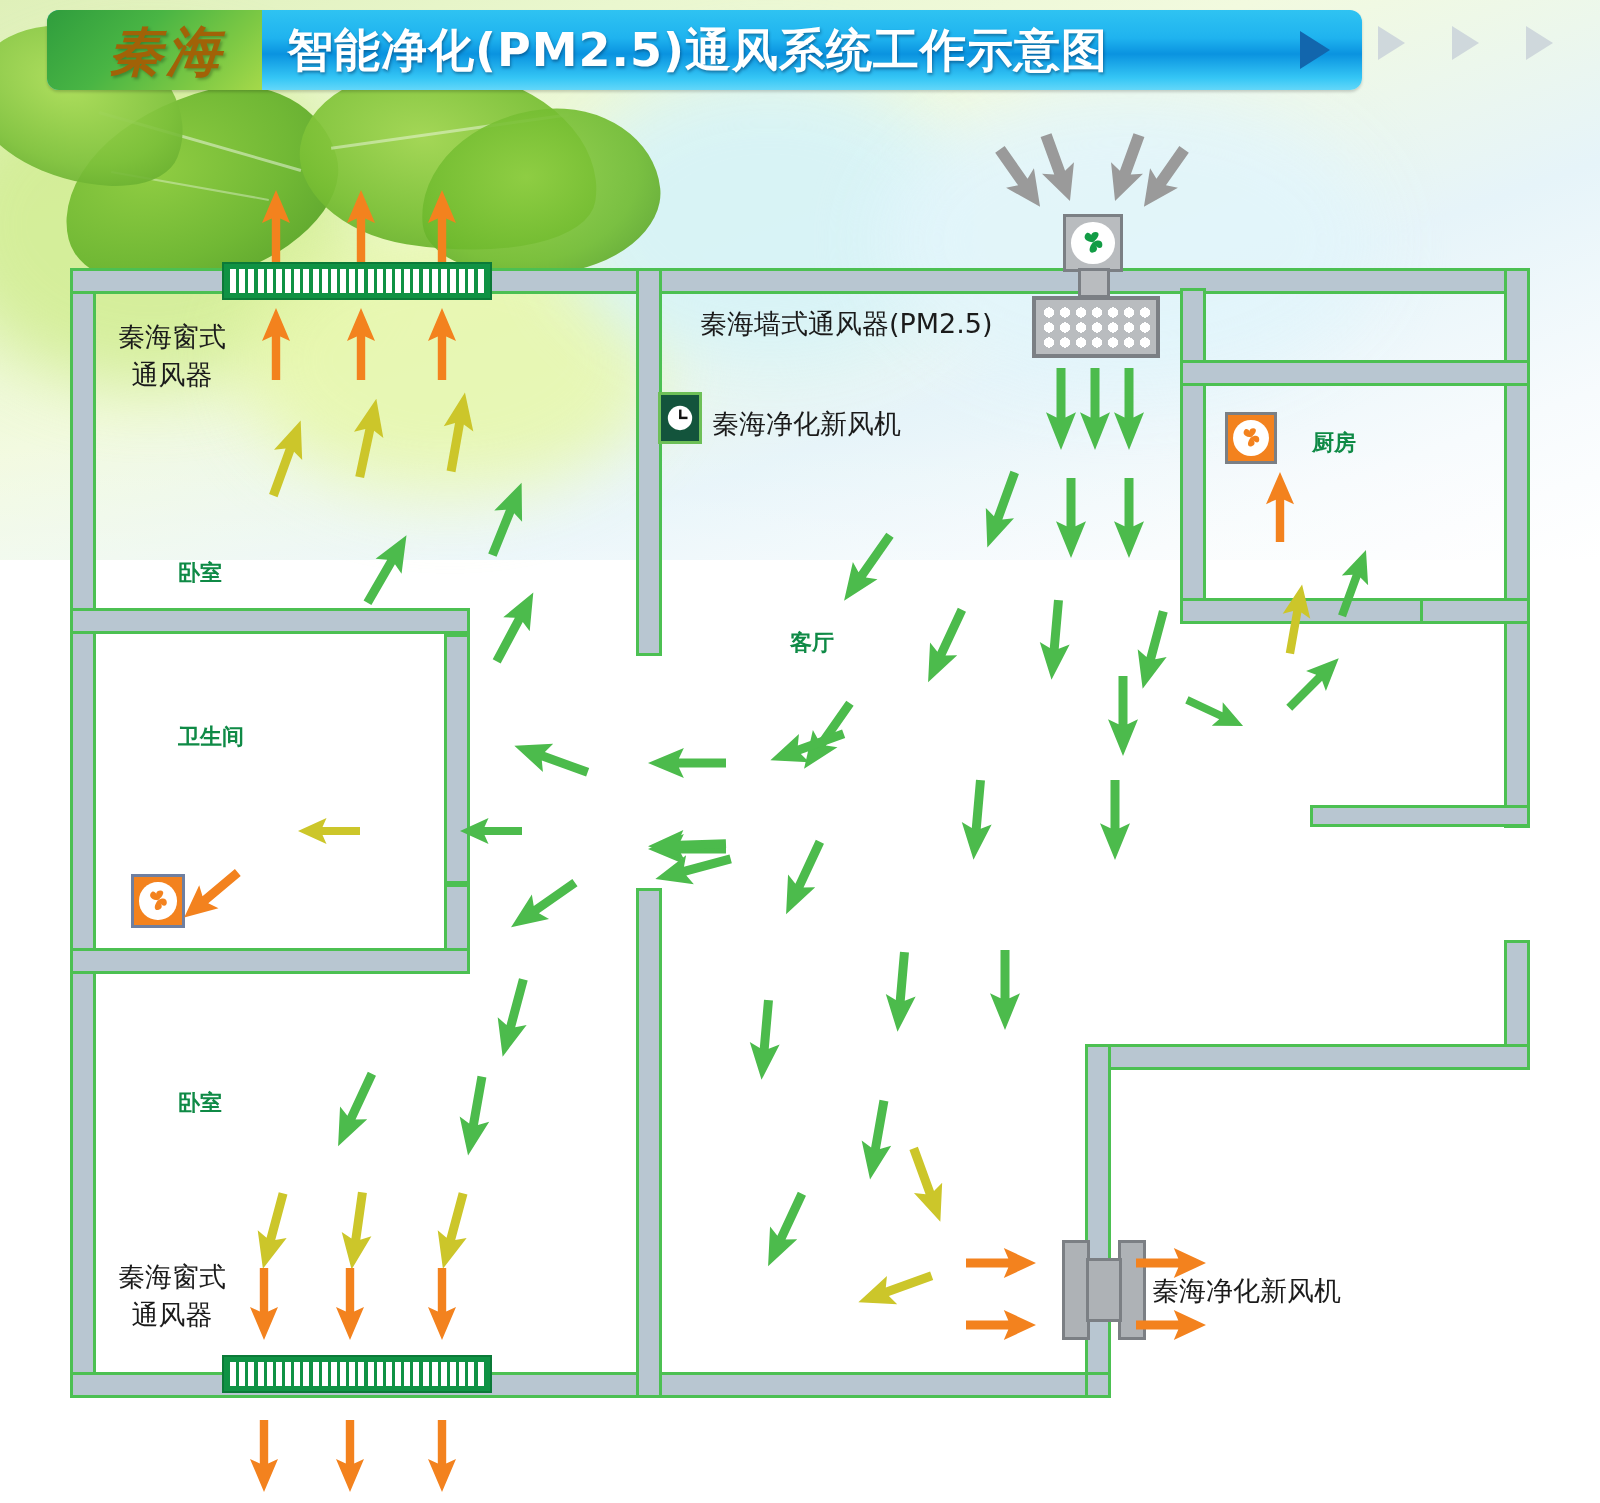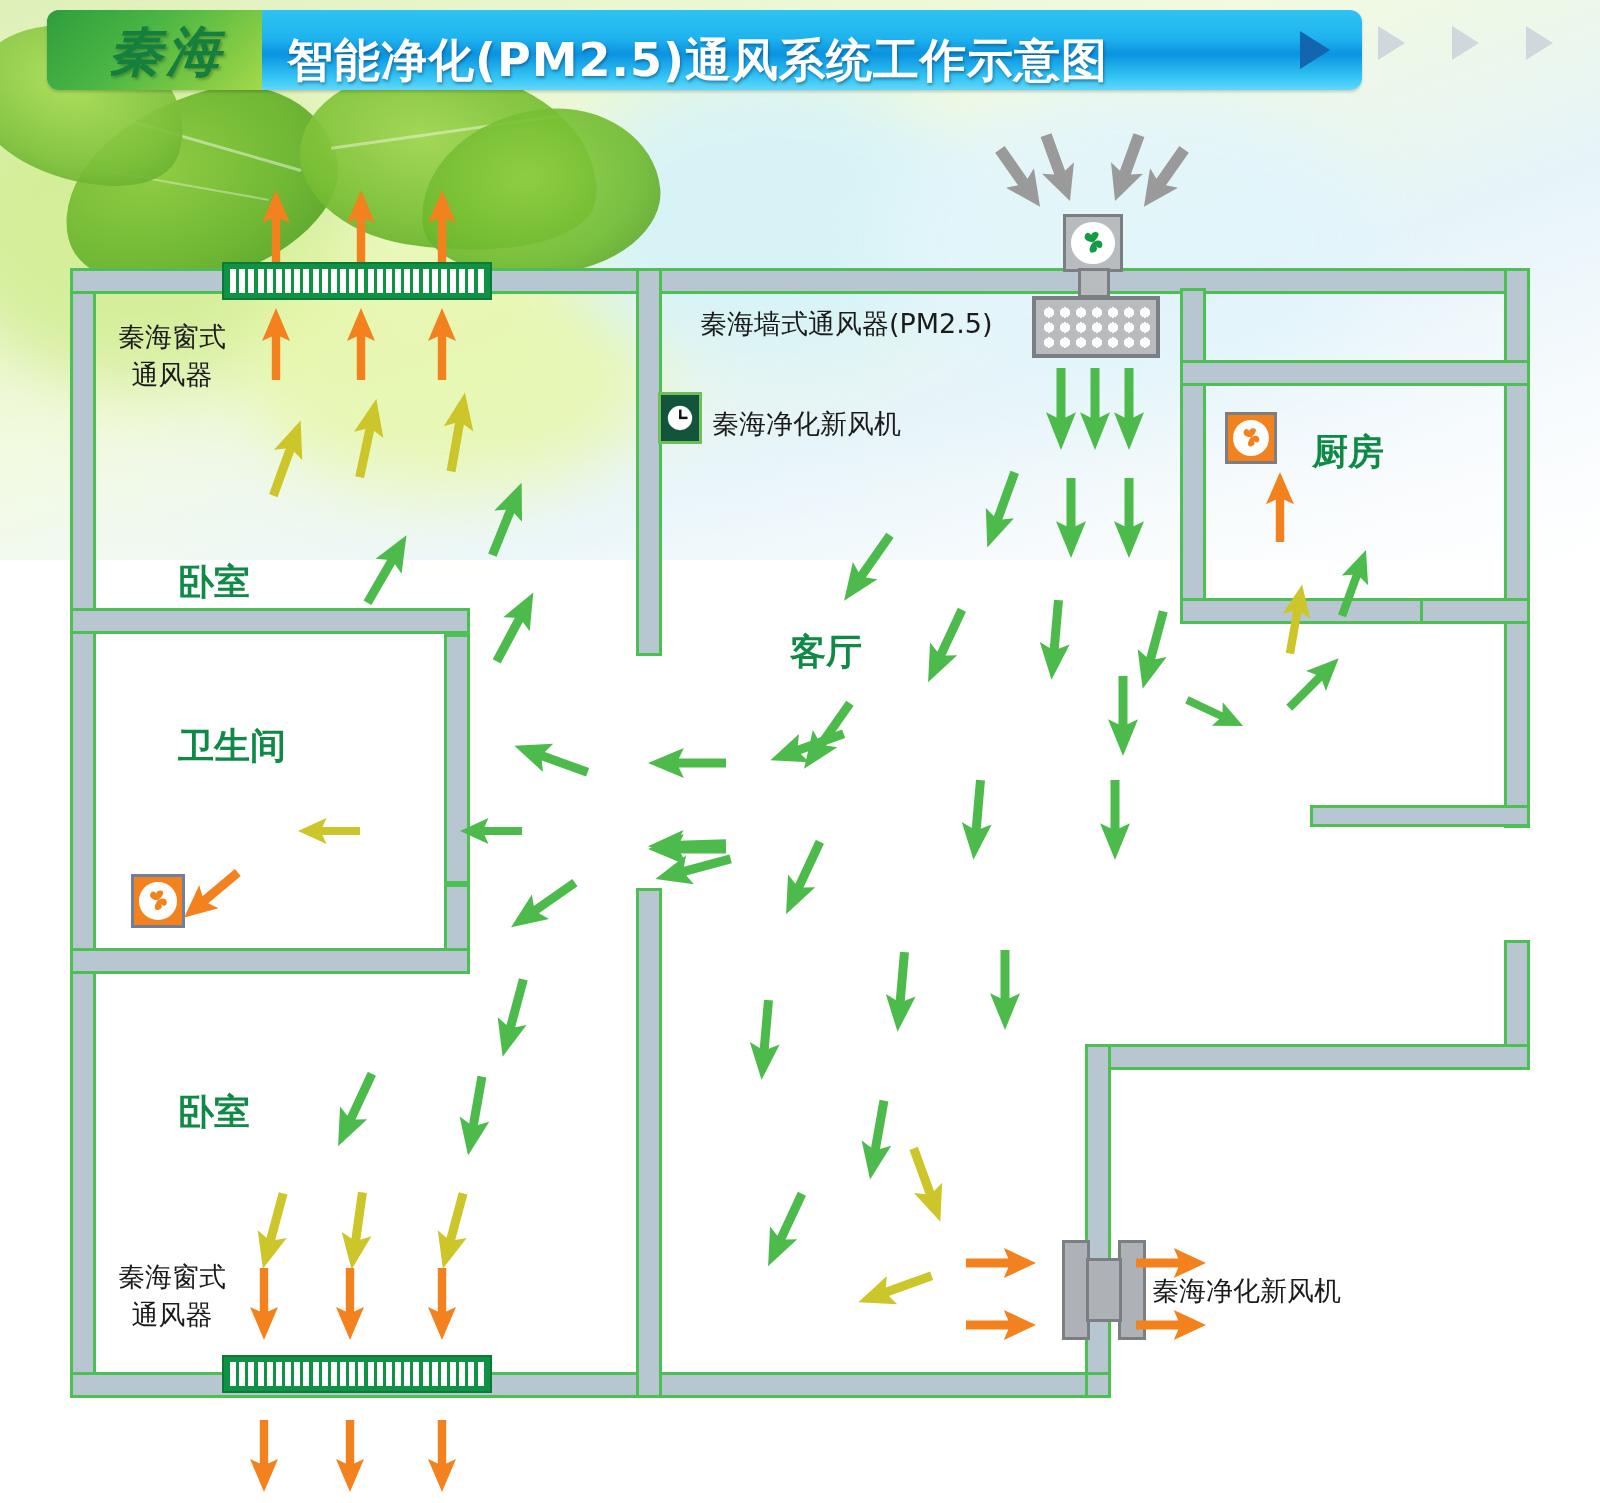--- a/index.html
+++ b/index.html
@@ -18,41 +18,41 @@
   .glow{position:absolute;border-radius:50%;filter:blur(34px);}
 
   
   #banner{position:absolute;left:47px;top:10px;width:1315px;height:80px;}
   .bnr-body{position:absolute;left:0;top:0;width:1315px;height:80px;border-radius:12px;
     background:linear-gradient(180deg,#2fc3f2 0%,#1fb3ef 35%,#0a93e0 55%,#35c6f5 85%,#63d7f9 100%);
     box-shadow:0 2px 3px rgba(0,0,0,.18);}
   .bnr-green{position:absolute;left:0;top:0;width:215px;height:80px;border-radius:12px 0 0 12px;
     background:linear-gradient(135deg,#2f9d3d 0%,#49b544 40%,#7ec944 75%,#a5d94a 100%);}
   .bnr-logo{position:absolute;left:22px;top:6px;width:195px;height:70px;
-    color:#15803d;font-family:"DejaVu Serif","Liberation Serif",serif;
+    color:#a16207;font-family:"DejaVu Serif","Liberation Serif",serif;
     font-size:54px;font-weight:bold;font-style:italic;letter-spacing:4px;
     line-height:70px;text-align:center;
     text-shadow:2px 2px 3px rgba(0,0,0,.25);}
   .bnr-title{position:absolute;left:240px;top:0;height:80px;line-height:80px;
     color:#ffffff;font-size:46px;font-weight:bold;letter-spacing:1px;
-    text-shadow:1px 2px 3px rgba(0,40,80,.45);white-space:nowrap;margin-top:10px;}
+    text-shadow:1px 2px 3px rgba(0,40,80,.45);white-space:nowrap;}
   .tri{position:absolute;width:0;height:0;border-style:solid;}
   .tri-in{border-width:19px 0 19px 30px;border-color:transparent transparent transparent #1266ad;
     left:1253px;top:21px;}
   .tri-out{border-width:17px 0 17px 27px;border-color:transparent transparent transparent #cfd8dc;top:26px;}
 
   
   .wall{position:absolute;background:#b8c6d1;border:3px solid #4cc052;box-sizing:border-box;}
 
   
   .arr{position:absolute;transform-origin:50% 50%;}
   .arr svg{display:block;overflow:visible;}
 
   
-  .lbl-room{position:absolute;color:#0f8a46;font-size:36px;font-weight:bold;white-space:nowrap;}
+  .lbl-room{position:absolute;color:#0f8a46;font-size:22px;font-weight:bold;white-space:nowrap;}
   .lbl-dev{position:absolute;color:#1b1b1b;font-size:27px;font-weight:normal;white-space:nowrap;
     line-height:38px;}
 
   
   .vent-window{position:absolute;background:#0f9244;border:2px solid #0b7a38;box-sizing:border-box;
     display:flex;align-items:center;justify-content:space-between;padding:5px 6px;}
   .vent-window i{display:block;width:6px;height:100%;background:#ffffff;}
 
   .fanbox{position:absolute;background:#f3821e;border:3px solid #7b7f84;box-sizing:border-box;
     display:flex;align-items:center;justify-content:center;}

